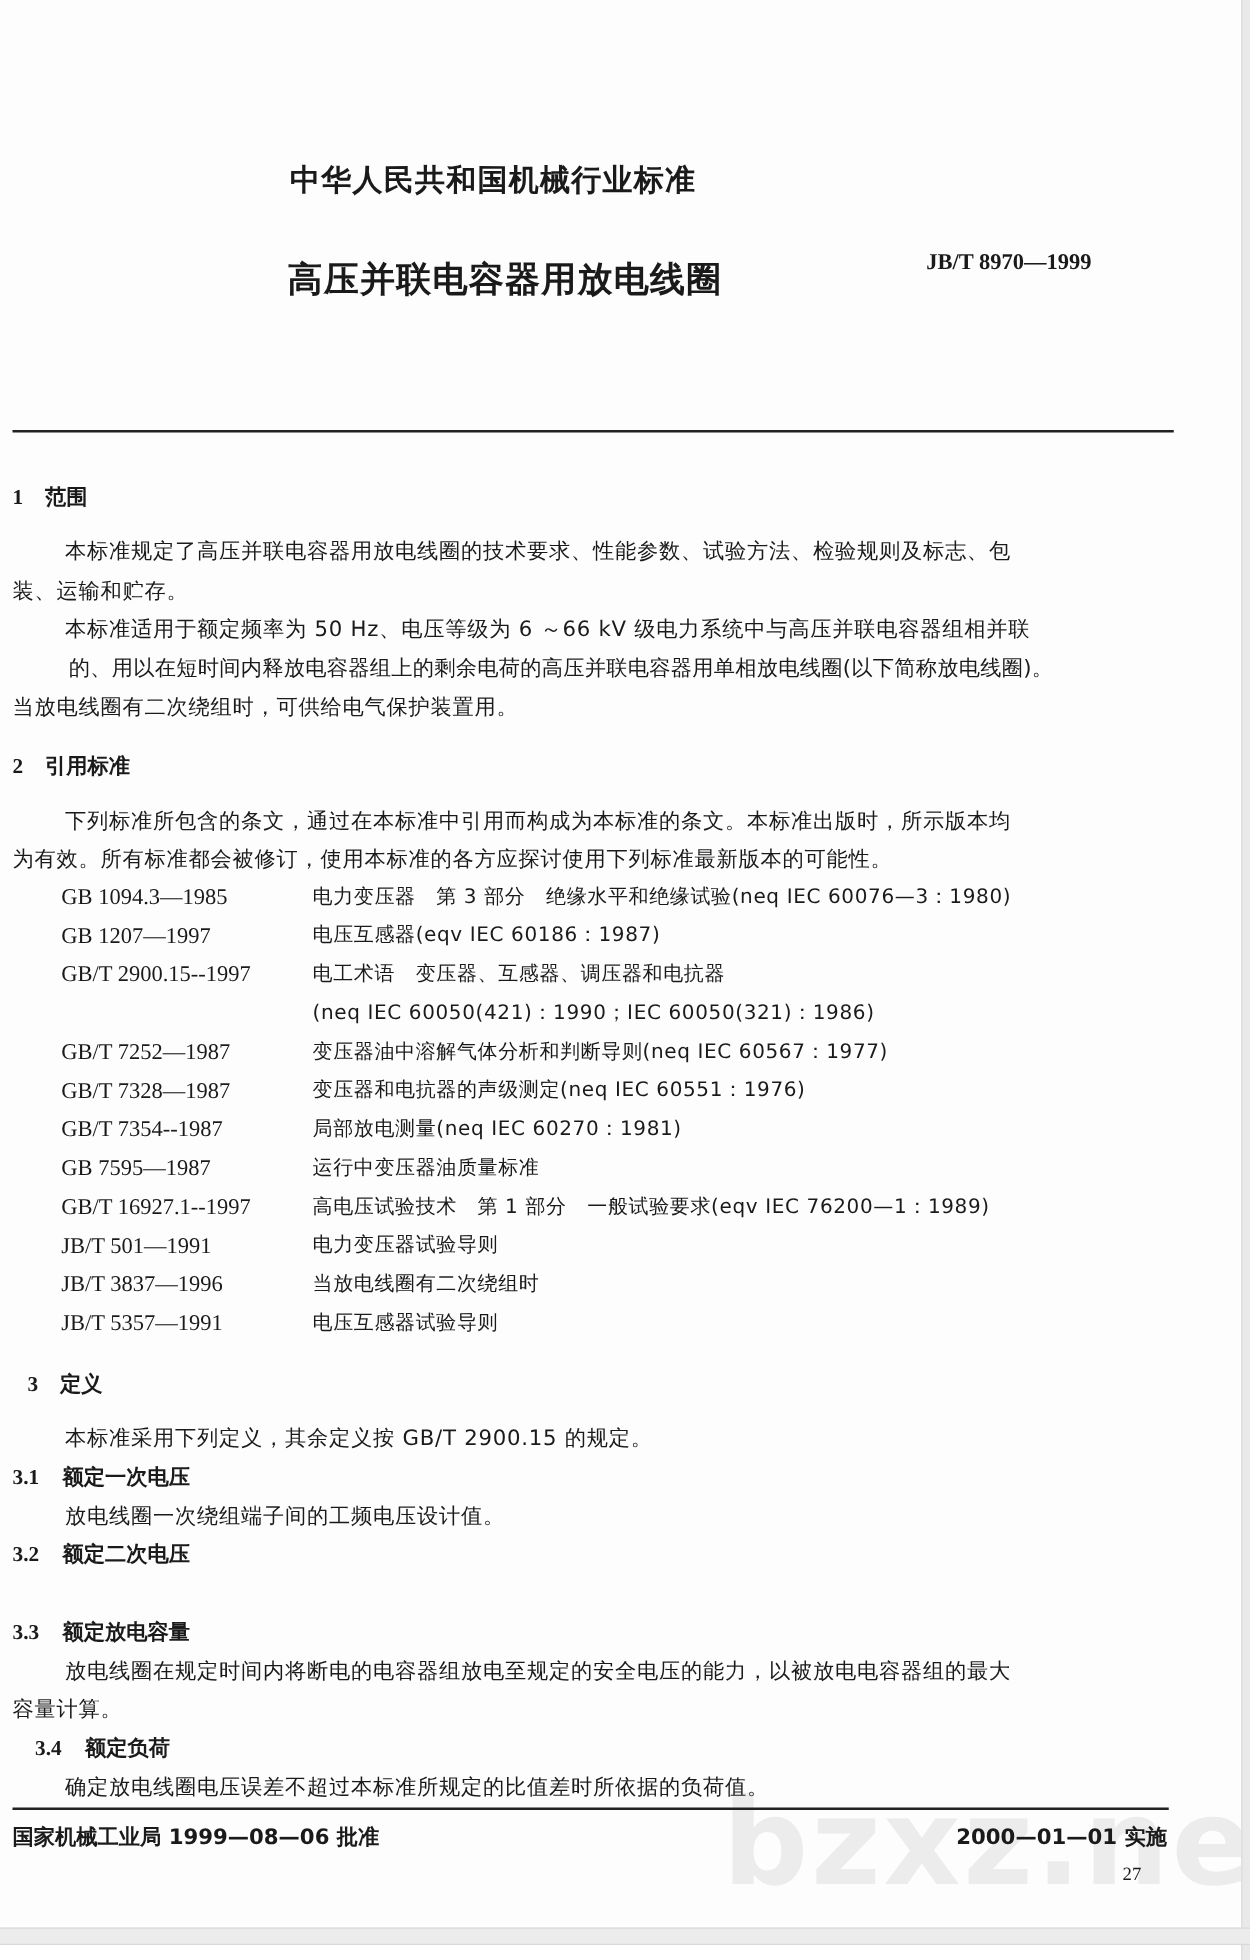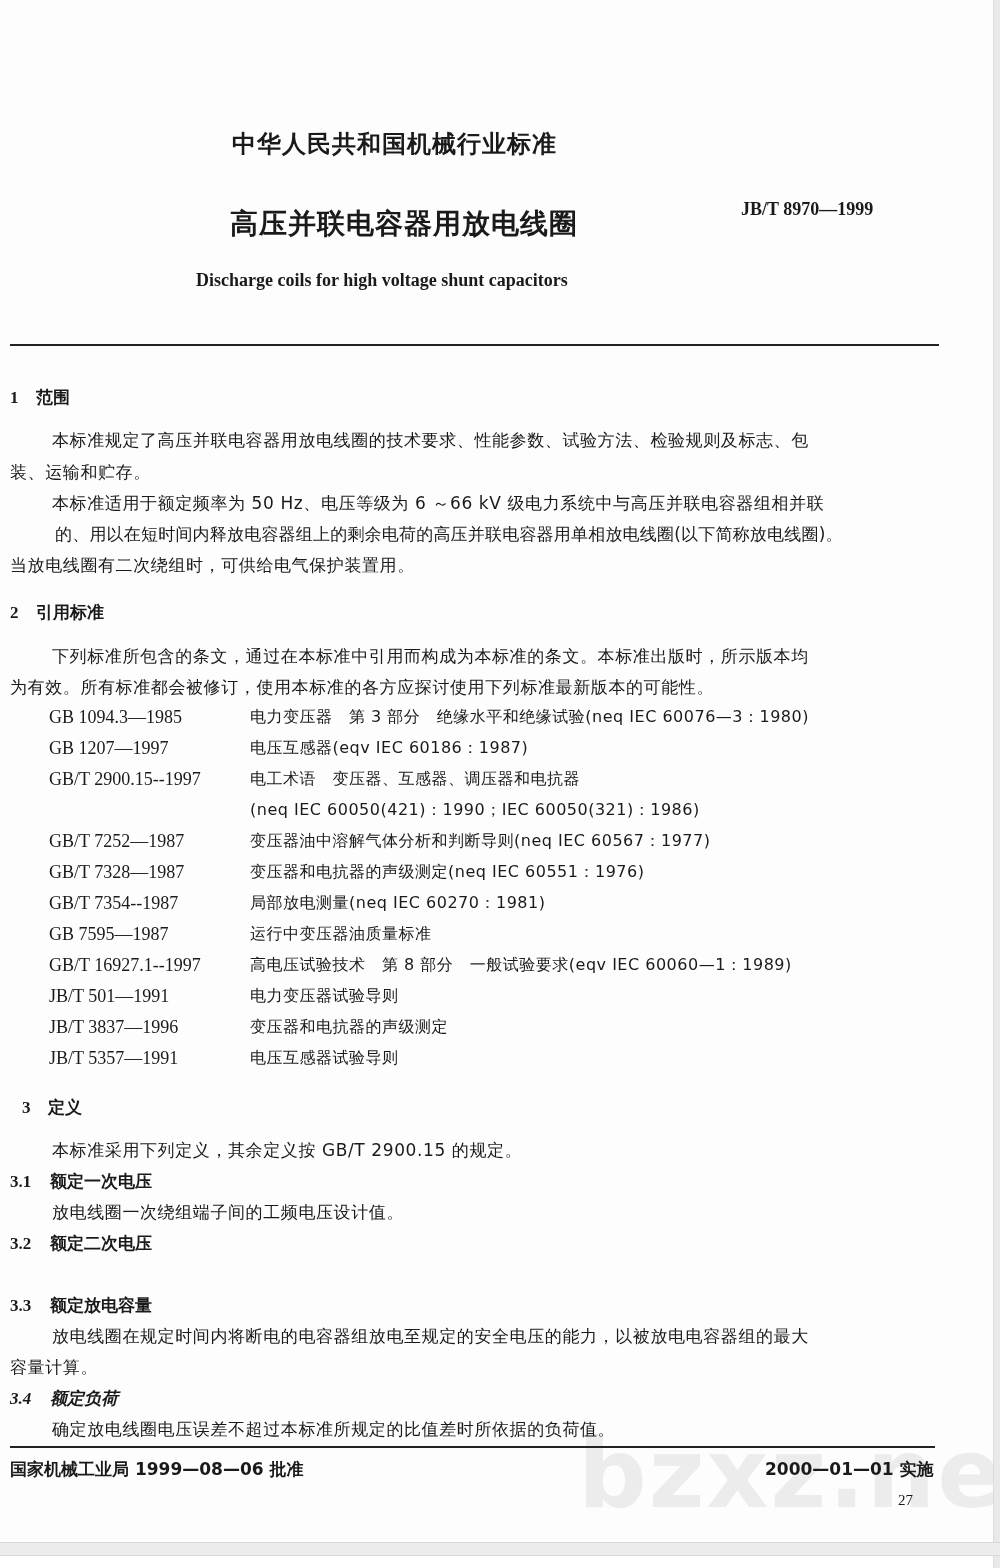--- a/index.html
+++ b/index.html
@@ -41,21 +41,20 @@
 </head>
 <body>
 
 <div class="page">
 
   <div class="abs watermark">bzxz.net</div>
 
   <div class="abs org fg">中华人民共和国机械行业标准</div>
   <div class="abs title-cn fg">高压并联电容器用放电线圈</div>
   <div class="abs code fg">JB/T 8970—1999</div>
-  <div class="abs title-en fg">Discharge coils for high voltage shunt capacitors</div>
 
   <div class="rule-top"></div>
 
   <div class="abs h fg" style="left:10px; top:386px;">
     <span class="num">1</span><span>范围</span>
   </div>
   <div class="abs p fg" style="left:52px; top:429px;">本标准规定了高压并联电容器用放电线圈的技术要求、性能参数、试验方法、检验规则及标志、包</div>
   <div class="abs p fg" style="left:10px; top:461px;">装、运输和贮存。</div>
   <div class="abs p fg" style="left:52px; top:492px;">本标准适用于额定频率为 50 Hz、电压等级为 6 ～66 kV 级电力系统中与高压并联电容器组相并联</div>
   <div class="abs p fg" style="left:10px; top:523px; letter-spacing:0.2px;margin-left:45px;">的、用以在短时间内释放电容器组上的剩余电荷的高压并联电容器用单相放电线圈(以下简称放电线圈)。</div>
@@ -94,29 +93,29 @@
   <div class="ref-row fg" style="top:893px;">
     <span class="ref-code">GB/T 7354--1987</span>
     <span class="ref-title">局部放电测量(neq IEC 60270：1981)</span>
   </div>
   <div class="ref-row fg" style="top:924px;">
     <span class="ref-code">GB 7595—1987</span>
     <span class="ref-title">运行中变压器油质量标准</span>
   </div>
   <div class="ref-row fg" style="top:955px;">
     <span class="ref-code">GB/T 16927.1--1997</span>
-    <span class="ref-title">高电压试验技术　第 8 部分　一般试验要求(eqv IEC 60060—1：1989)</span>
+    <span class="ref-title">高电压试验技术　第 1 部分　一般试验要求(eqv IEC 76200—1：1989)</span>
   </div>
   <div class="ref-row fg" style="top:986px;">
     <span class="ref-code">JB/T 501—1991</span>
     <span class="ref-title">电力变压器试验导则</span>
   </div>
   <div class="ref-row fg" style="top:1017px;">
     <span class="ref-code">JB/T 3837—1996</span>
-    <span class="ref-title">变压器和电抗器的声级测定</span>
+    <span class="ref-title">当放电线圈有二次绕组时</span>
   </div>
   <div class="ref-row fg" style="top:1048px;">
     <span class="ref-code">JB/T 5357—1991</span>
     <span class="ref-title">电压互感器试验导则</span>
   </div>
 
   <div class="abs h fg" style="left:10px; top:1096px;margin-left:12px;">
     <span class="num">3</span><span>定义</span>
   </div>
   <div class="abs p fg" style="left:52px; top:1139px;">本标准采用下列定义，其余定义按 GB/T 2900.15 的规定。</div>
@@ -129,21 +128,21 @@
   <div class="abs h fg" style="left:10px; top:1232px;">
     <span class="subnum">3.2</span><span>额定二次电压</span>
   </div>
 
   <div class="abs h fg" style="left:10px; top:1294px;">
     <span class="subnum">3.3</span><span>额定放电容量</span>
   </div>
   <div class="abs p fg" style="left:52px; top:1325px;">放电线圈在规定时间内将断电的电容器组放电至规定的安全电压的能力，以被放电电容器组的最大</div>
   <div class="abs p fg" style="left:10px; top:1356px;font-family:Liberation Serif, serif;">容量计算。</div>
 
-  <div class="abs h fg" style="left:10px; top:1387px;font-style:italic;">
+  <div class="abs h fg" style="left:28px; top:1387px;">
     <span class="subnum">3.4</span><span>额定负荷</span>
   </div>
   <div class="abs p fg" style="left:52px; top:1418px;">确定放电线圈电压误差不超过本标准所规定的比值差时所依据的负荷值。</div>
 
   <div class="rule-bottom fg"></div>
 
   <div class="abs footer-left fg">国家机械工业局 1999—08—06 批准</div>
   <div class="abs footer-right fg">2000—01—01 实施</div>
   <div class="abs page-num fg">27</div>
 </div>

